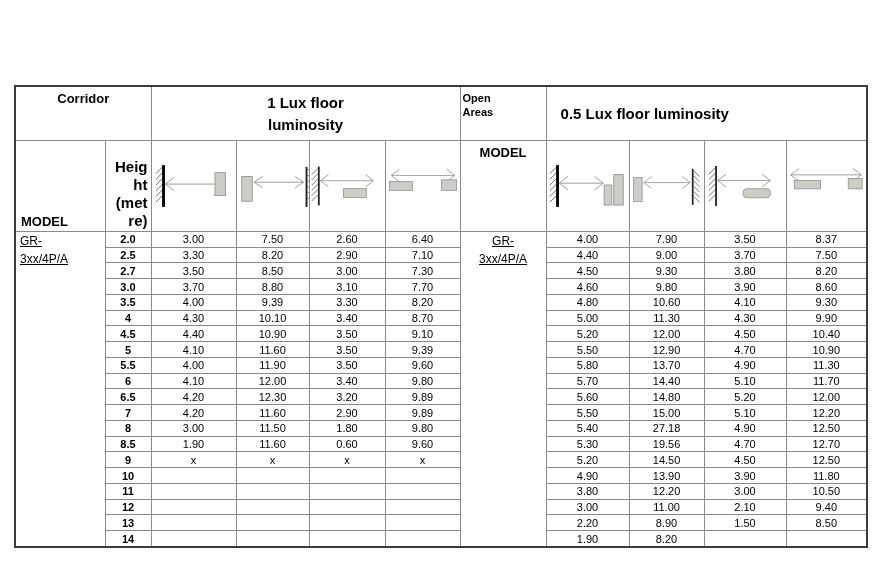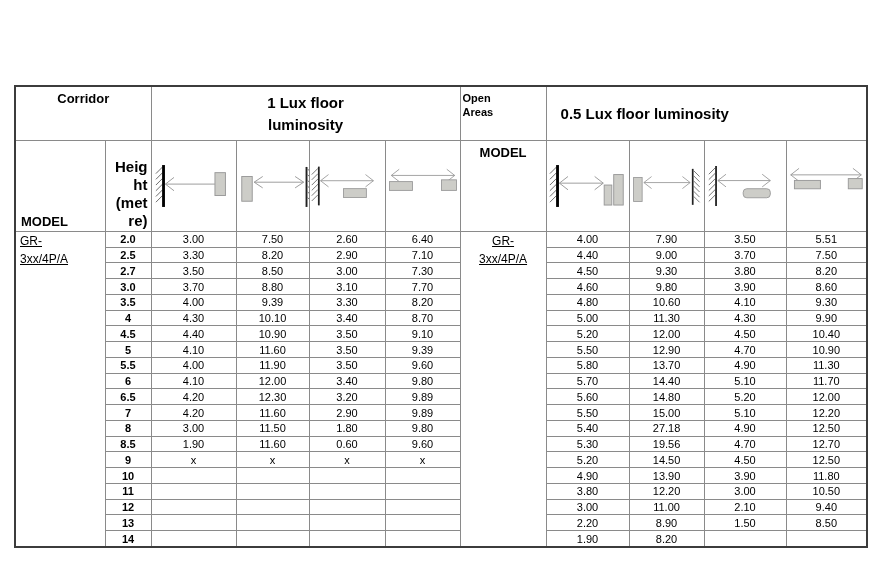--- a/index.html
+++ b/index.html
@@ -144,21 +144,21 @@
           <td class="hval">2.0</td>
           <td class="dval">3.00</td>
           <td class="dval">7.50</td>
           <td class="dval">2.60</td>
           <td class="dval">6.40</td>
           <td class="model-cell centered" rowspan="20">GR-
 3xx/4P/A</td>
           <td class="dval">4.00</td>
           <td class="dval">7.90</td>
           <td class="dval">3.50</td>
-          <td class="dval">5.51</td>
+          <td class="dval">8.37</td>
         </tr>
         <tr>
           <td class="hval">2.5</td>
           <td class="dval">3.30</td>
           <td class="dval">8.20</td>
           <td class="dval">2.90</td>
           <td class="dval">7.10</td>
           <td class="dval">4.40</td>
           <td class="dval">9.00</td>
           <td class="dval">3.70</td>

